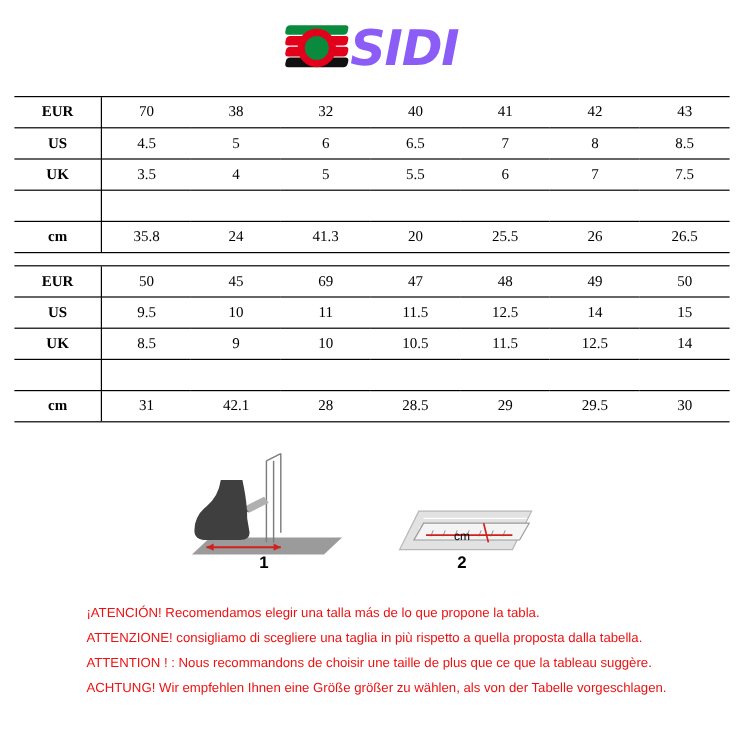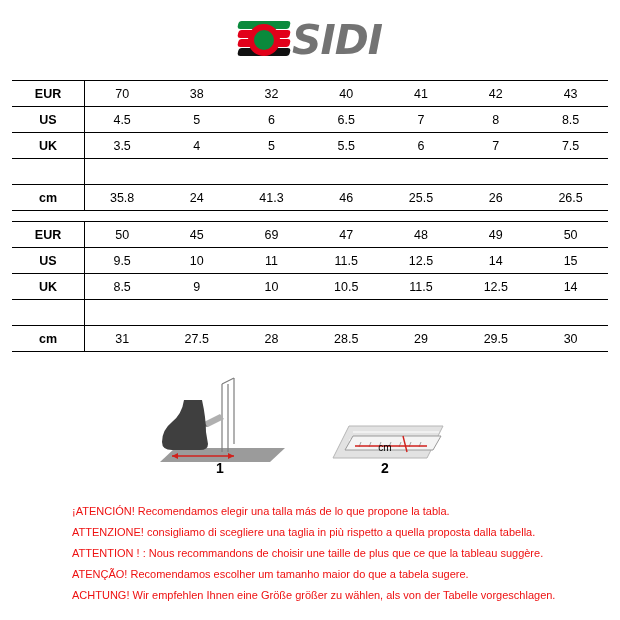--- a/index.html
+++ b/index.html
@@ -69,29 +69,30 @@
     height: 20px;
     border-radius: 50%;
     background: #0a8a3c;
   }
   .logo-text {
     font-family: "DejaVu Sans", sans-serif;
     font-weight: bold;
     font-style: italic;
     font-size: 41px;
     letter-spacing: -1px;
-    color: #737373;
+    color: #8b5cf6;
     line-height: 1;
   }
 
   
   .chart {
     margin: 0 12px;
     border-top: 1px solid #000;
     border-bottom: 1px solid #000;
+    font-family: Liberation Serif, serif;
   }
   table.size {
     width: 596px;
     border-collapse: collapse;
     table-layout: fixed;
     font-size: 12.5px;
   }
   table.size td {
     text-align: center;
     padding: 4px 0 4px 0;
@@ -214,21 +215,21 @@
             <td></td>
             <td></td>
             <td></td>
             <td></td>
       </tr>
       <tr>
         <td class="rowlabel vsep">cm</td>
         <td>35.8</td>
         <td>24</td>
         <td>41.3</td>
-        <td>46</td>
+        <td>20</td>
         <td>25.5</td>
         <td>26</td>
         <td>26.5</td>
       </tr>
     </tbody>
       </table>
   </div>
 
   <div class="block-sep"></div>
 
@@ -271,21 +272,21 @@
             <td></td>
             <td></td>
             <td></td>
             <td></td>
             <td></td>
             <td></td>
       </tr>
       <tr>
         <td class="rowlabel vsep">cm</td>
         <td>31</td>
-        <td>27.5</td>
+        <td>42.1</td>
         <td>28</td>
         <td>28.5</td>
         <td>29</td>
         <td>29.5</td>
         <td>30</td>
       </tr>
     </tbody>
       </table>
   </div>
 
@@ -333,17 +334,16 @@
     <div style="position:absolute; left:315px; top:72px; width:140px; text-align:center; font-size:10px;">cm</div>
 
     <div class="figcaption cap1">1</div>
     <div class="figcaption cap2">2</div>
   </div>
 
   <div class="notes">
     <div class="note">¡ATENCIÓN! Recomendamos elegir una talla más de lo que propone la tabla.</div>
     <div class="note">ATTENZIONE! consigliamo di scegliere una taglia in più rispetto a quella proposta dalla tabella.</div>
     <div class="note">ATTENTION ! : Nous recommandons de choisir une taille de plus que ce que la tableau suggère.</div>
-    <div class="note">ATENÇÃO! Recomendamos escolher um tamanho maior do que a tabela sugere.</div>
     <div class="note">ACHTUNG! Wir empfehlen Ihnen eine Größe größer zu wählen, als von der Tabelle vorgeschlagen.</div>
   </div>
 
 </div>
 
 </body></html>

